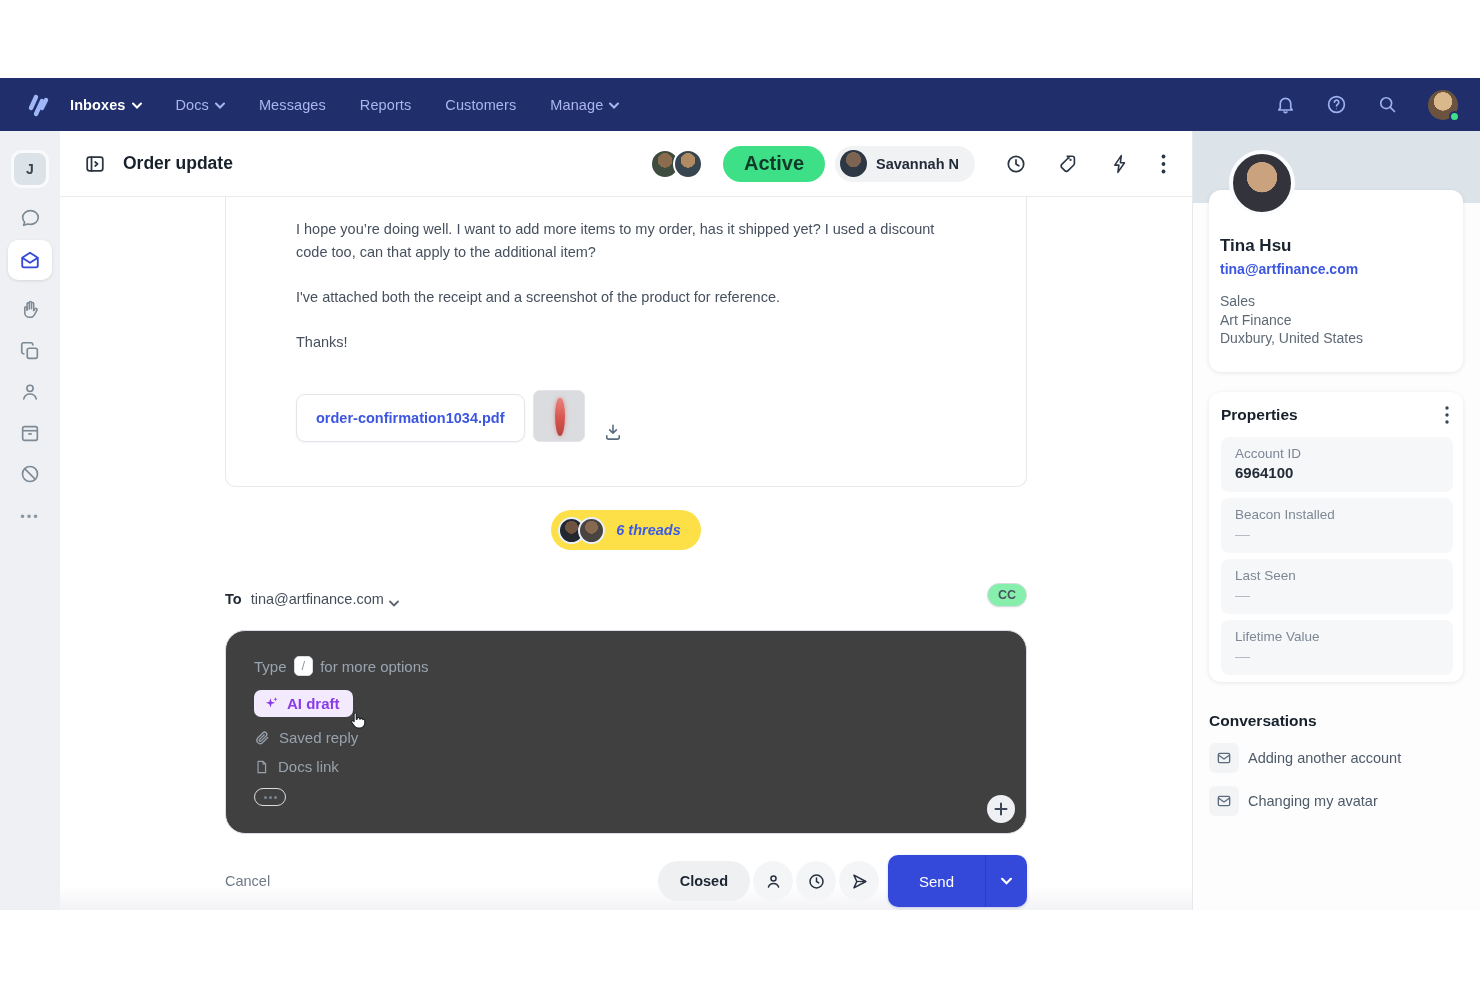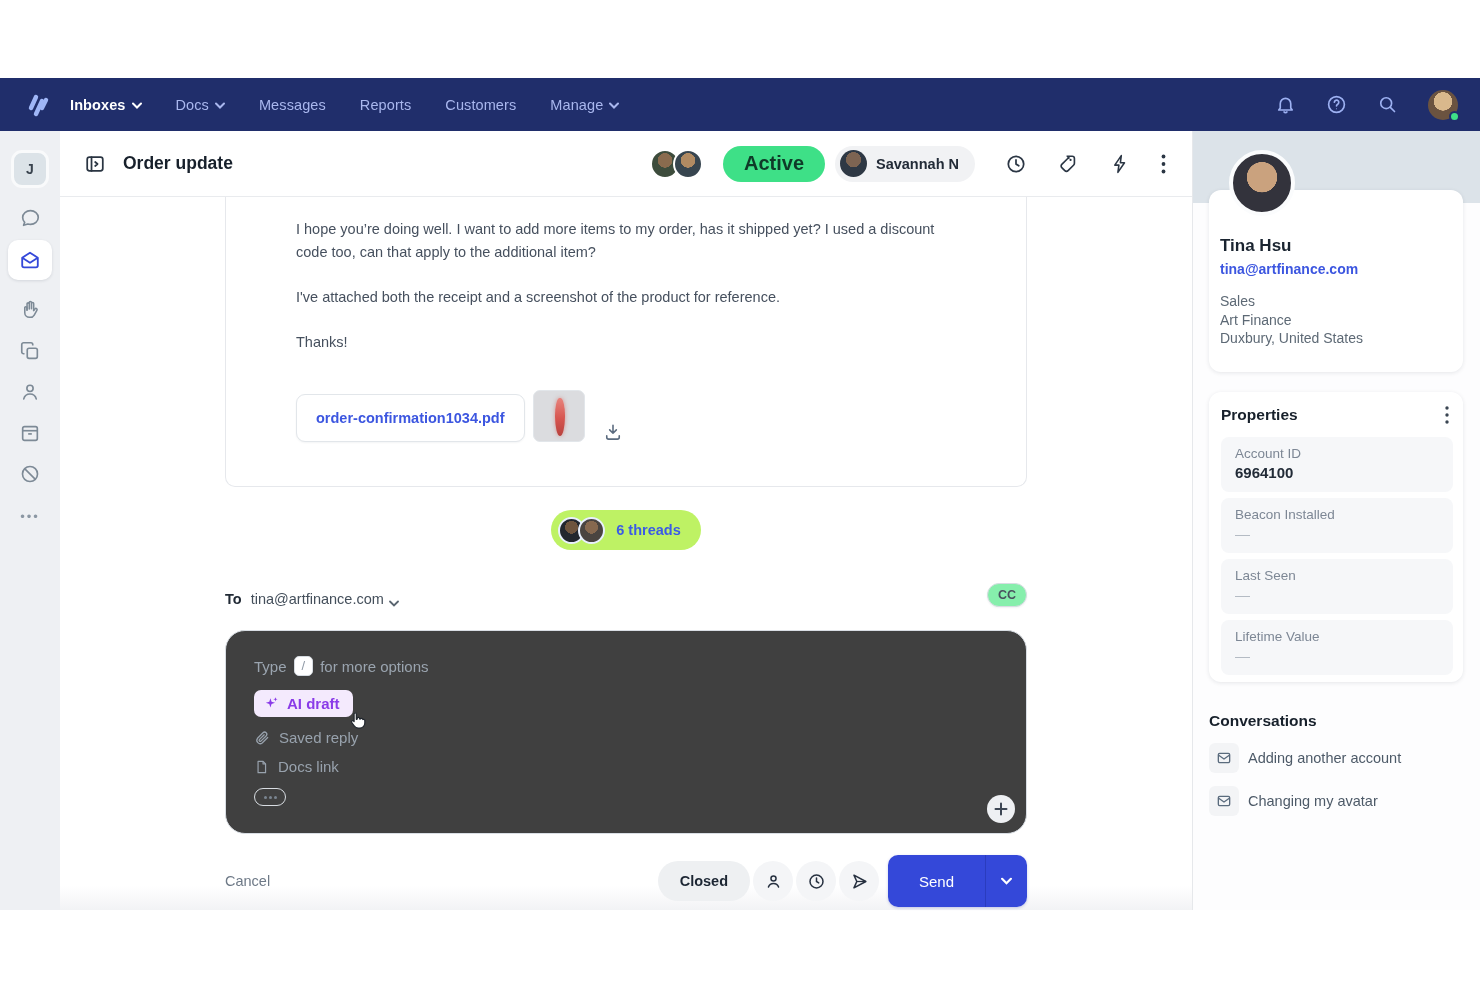--- a/index.html
+++ b/index.html
@@ -73,21 +73,21 @@
               box-shadow:0 1px 2px rgba(25,35,60,.05); color:#3c56e0; font-size:14.5px;
               font-weight:700; cursor:pointer; }
   .thumb { width:52px; height:52px; margin-left:8px; border:1px solid #e2e6ea; border-radius:7px;
            background:#dbdcdf; position:relative; overflow:hidden; cursor:pointer; }
   .thumb::after { content:''; position:absolute; left:21px; top:7px; width:10px; height:38px;
                   border-radius:45% 45% 50% 50%; background:linear-gradient(#e8837c,#d6544e 55%,#b8423e);
                   box-shadow:0 0 4px rgba(200,80,70,.5); }
   .dl-btn { margin-left:18px; color:#5b6b7f; display:flex; cursor:pointer; }
 
   .threads-pill { margin:23px auto 0; width:fit-content; height:40px; border-radius:20px;
-                  background:#bef264; display:flex; align-items:center; padding:0 20px 0 7px; cursor:pointer; }
+                  background:#fde047; display:flex; align-items:center; padding:0 20px 0 7px; cursor:pointer;font-style:italic; }
   .threads-pill .mini-av { width:27px; height:27px; border:2px solid #e8f0fd; }
   .threads-label { margin-left:11px; font-size:14.5px; font-weight:600; color:#3b5be6; }
 
   .to-row { margin-top:33px; display:flex; align-items:flex-end; }
   .to-label { font-size:14.5px; font-weight:700; color:#212a35; }
   .to-value { margin-left:9px; font-size:14.5px; color:#444f5b; }
   .to-chevron { margin-left:5px; color:#5a6570; display:flex; cursor:pointer; }
   .cc-btn { margin-left:auto; border:1px solid #d7dce2; border-radius:14px; padding:4px 10px;
             font-size:12.5px; font-weight:700; color:#49525e; background:#86efac;
             box-shadow:0 1px 2px rgba(25,35,60,.06); cursor:pointer; }

